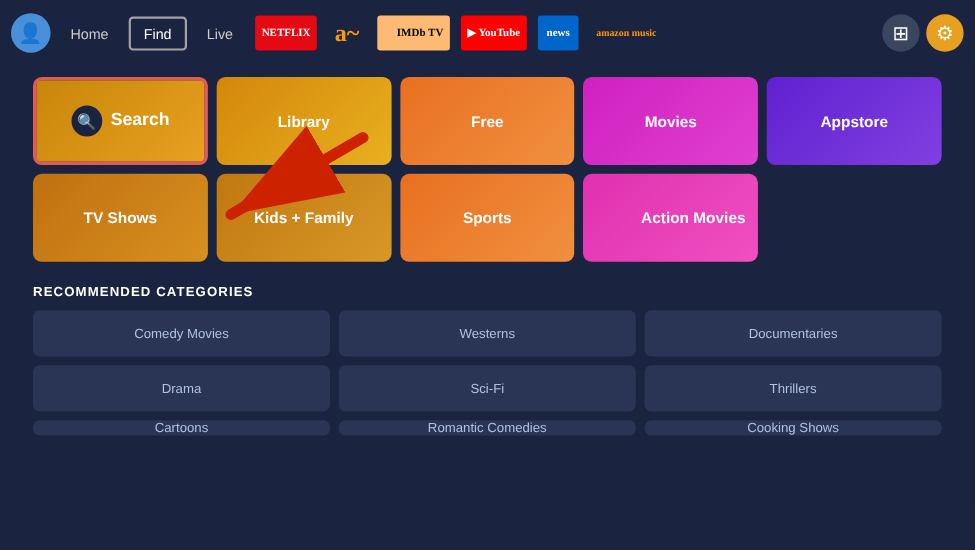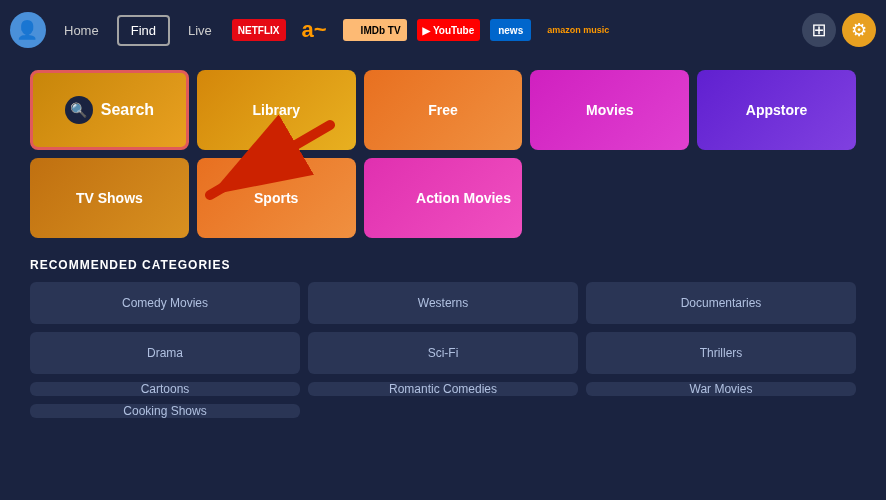--- a/index.html
+++ b/index.html
@@ -60,29 +60,30 @@
       background: transparent;
     }
 
     .nav-btn.active {
       border: 2px solid #a3a3a3;
       color: white;
       background: transparent;
     }
 
     .nav-logo {
-      height: 22px;
+      height: 32px;
       display: flex;
       align-items: center;
       justify-content: center;
       font-size: 11px;
       font-weight: bold;
       border-radius: 3px;
       padding: 2px 6px;
       margin: 0 2px;
+      font-family: Liberation Serif, serif;
     }
 
     .netflix-logo { background: #e50914; color: white; font-size: 10px; }
     .amazon-logo { background: transparent; color: #ff9900; font-size: 18px; }
     .imdb-logo { background: #fdba74; color: #000; font-size: 10px; font-weight: 900; padding-left: 18px; }
     .youtube-logo { background: #ff0000; color: white; font-size: 10px; }
     .news-logo { background: #0066cc; color: white; font-size: 10px; padding: 2px 8px; }
     .music-logo { background: transparent; color: #ff9900; font-size: 9px; }
 
     .header-spacer { flex: 1; }
@@ -243,20 +244,23 @@
     <div class="tile tile-movies">
       <span>Movies</span>
     </div>
     <div class="tile tile-appstore">
       <span>Appstore</span>
     </div>
 
     <div class="tile tile-tvshows">
       <span>TV Shows</span>
     </div>
+    <div class="tile tile-kids">
+      <span>Kids + Family</span>
+    </div>
     <div class="tile tile-sports">
       <span>Sports</span>
     </div>
     <div class="tile tile-action">
       <span>Action Movies</span>
     </div>
   </div>
 
   <svg class="arrow-overlay" viewBox="0 0 180 120" xmlns="http://www.w3.org/2000/svg">
     <defs>
@@ -271,17 +275,16 @@
     <div class="recommended-title">RECOMMENDED CATEGORIES</div>
     <div class="categories-grid">
       <button class="category-btn">Comedy Movies</button>
       <button class="category-btn">Westerns</button>
       <button class="category-btn">Documentaries</button>
       <button class="category-btn">Drama</button>
       <button class="category-btn">Sci-Fi</button>
       <button class="category-btn">Thrillers</button>
       <button class="category-btn">Cartoons</button>
       <button class="category-btn">Romantic Comedies</button>
-      <button class="category-btn">War Movies</button>
       <button class="category-btn">Cooking Shows</button>
     </div>
   </div>
 </div>
 
 </body></html>

